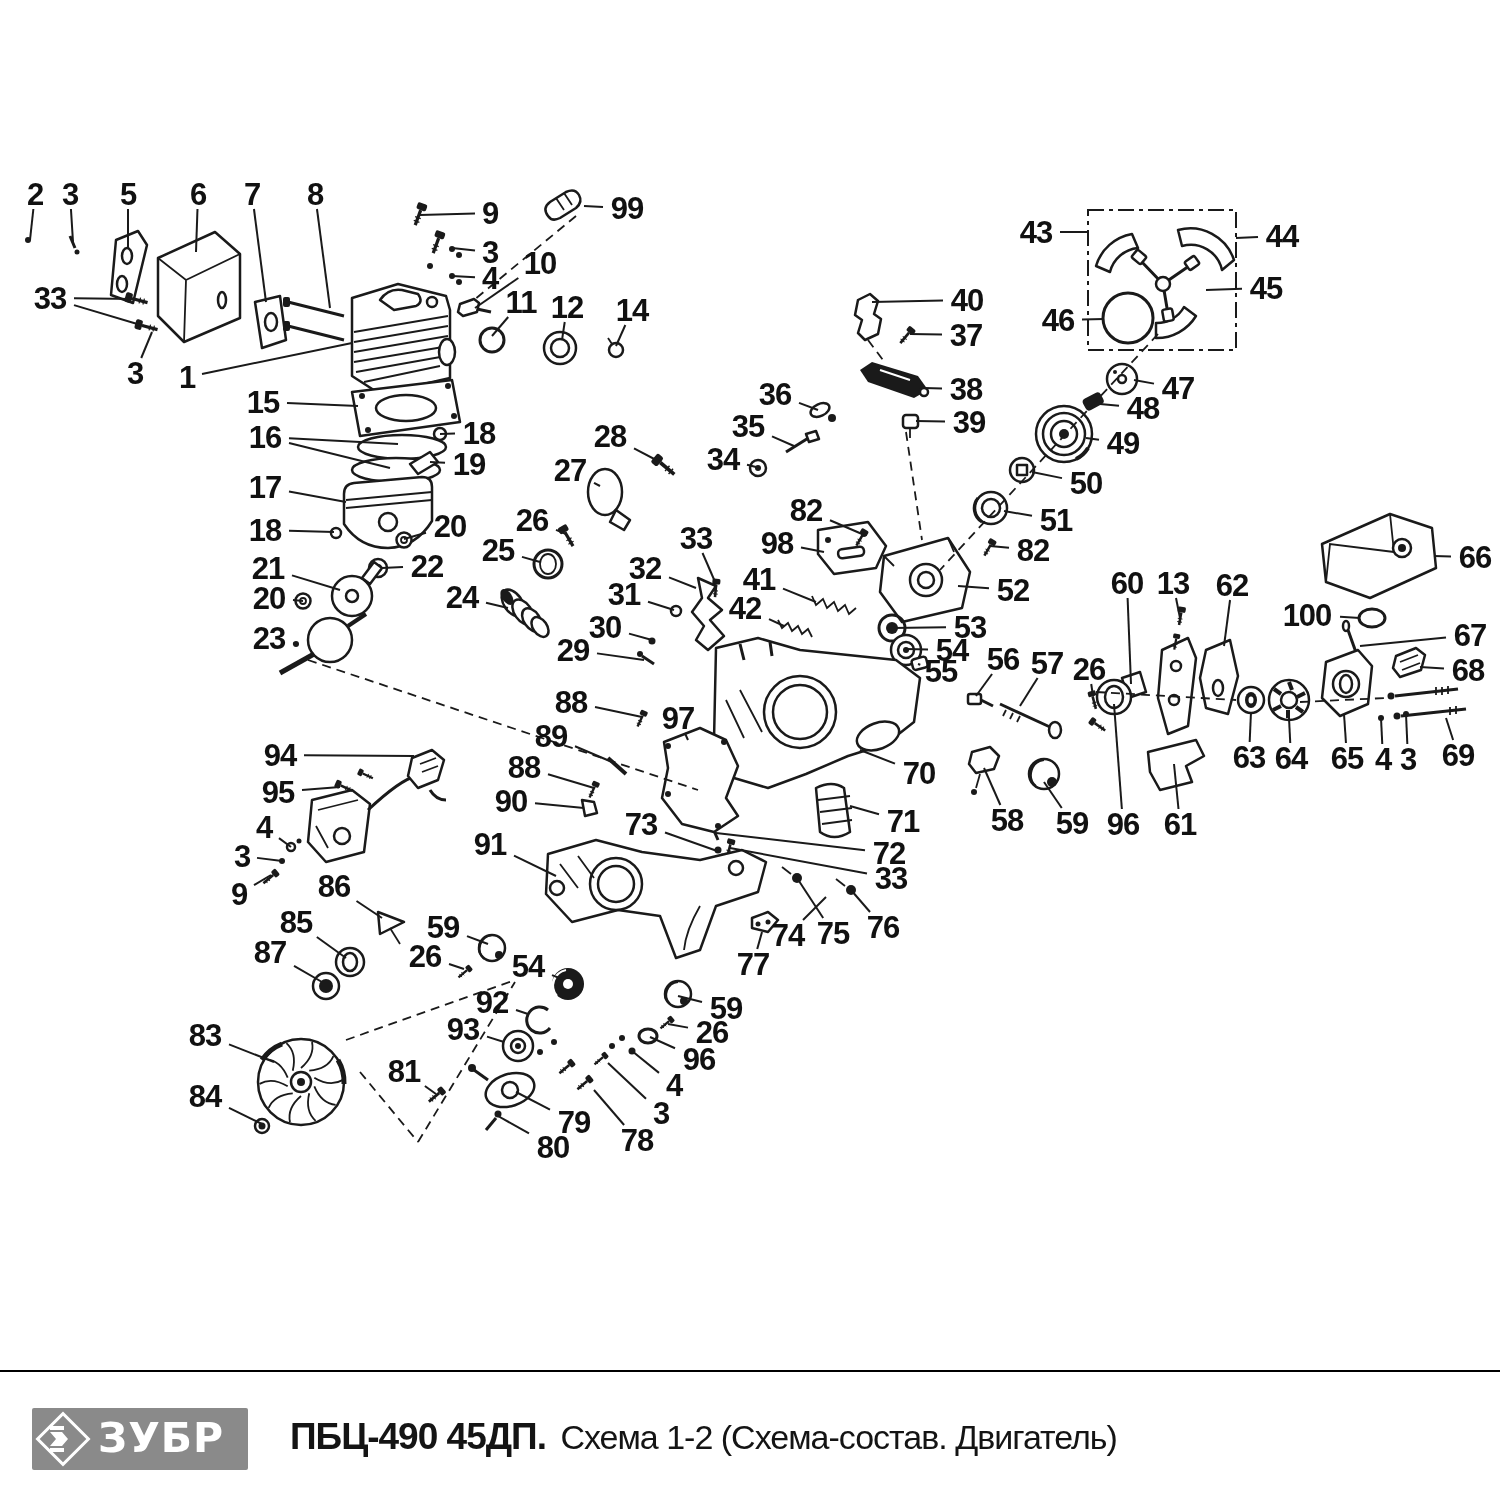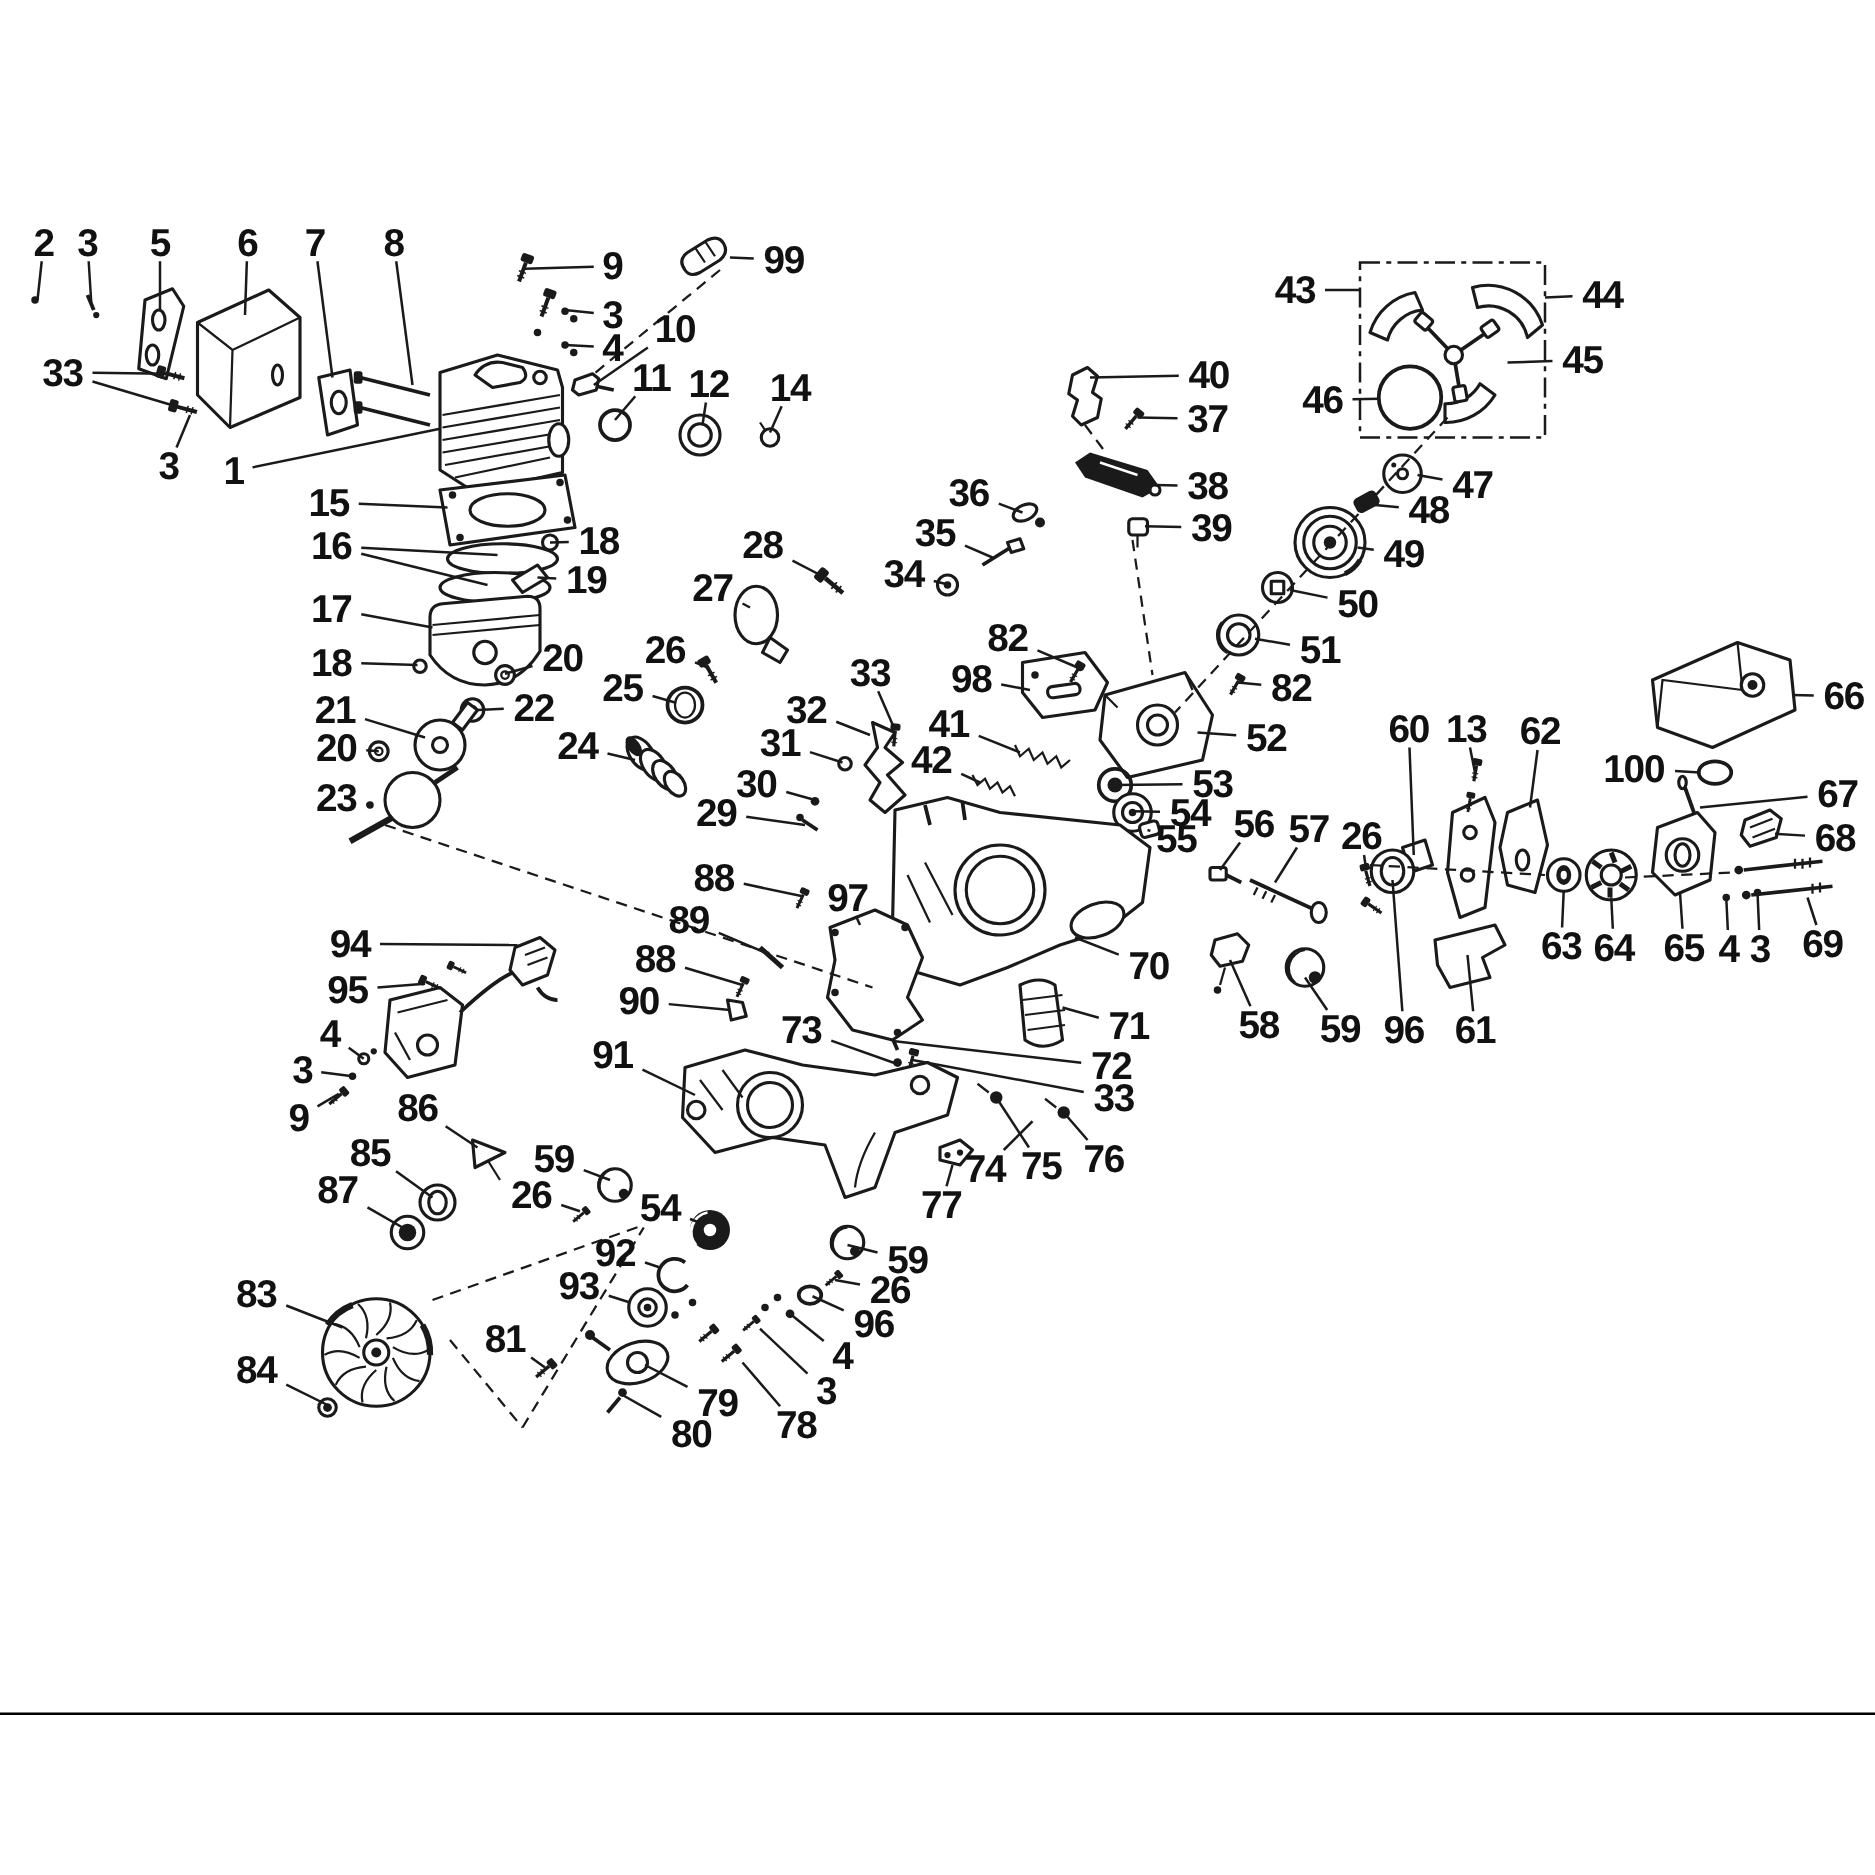--- a/index.html
+++ b/index.html
@@ -628,14 +628,28 @@
         <text x="661" y="1113" class="lbl" text-anchor="middle" dominant-baseline="central">3</text>
         <text x="674" y="1085" class="lbl" text-anchor="middle" dominant-baseline="central">4</text>
         <text x="699" y="1059" class="lbl" text-anchor="middle" dominant-baseline="central">96</text>
         <text x="712" y="1032" class="lbl" text-anchor="middle" dominant-baseline="central">26</text>
         <text x="726" y="1008" class="lbl" text-anchor="middle" dominant-baseline="central">59</text>
       </g>
   </svg>
 
   <div class="divider"></div>
 
+  <div class="footer">
+    <div class="logo">
+      <svg width="62" height="62" viewBox="0 0 62 62">
+        <rect x="13" y="13" width="36" height="36" transform="rotate(45 31 31)" fill="none" stroke="#fff" stroke-width="3"></rect>
+        <path d="M18,24 h12 l6,7 -6,7 h-12 l6,-7 Z" fill="#fff"></path>
+        <path d="M18,20 h14 M18,42 h14" stroke="#fff" stroke-width="4"></path>
+      </svg>
+      <span class="logo-text">ЗУБР</span>
+    </div>
+    <div class="title">
+      <span class="b">ПБЦ-490 45ДП.</span>
+      <span class="r">Схема 1-2 (Схема-состав. Двигатель)</span>
+    </div>
+  </div>
 
 </div>
 
 </body></html>

